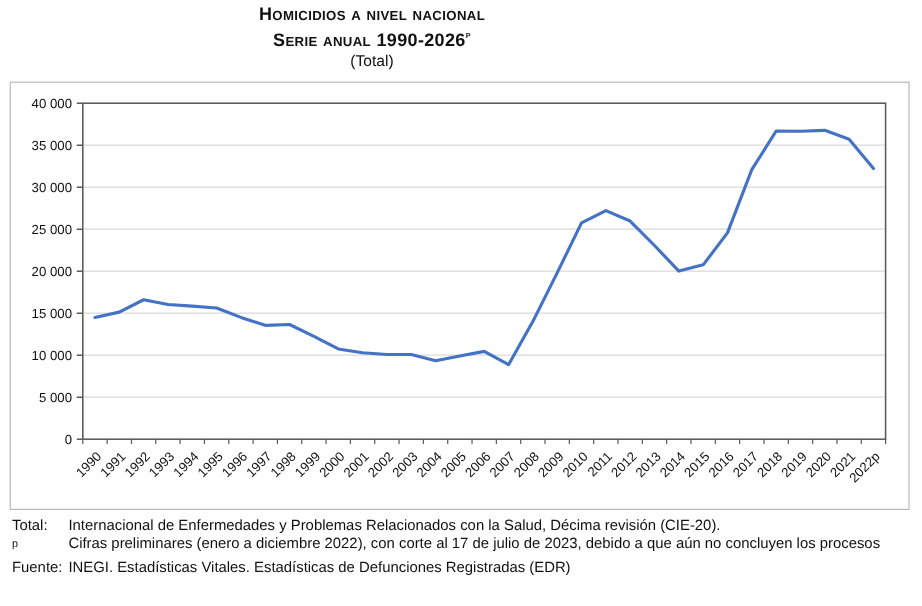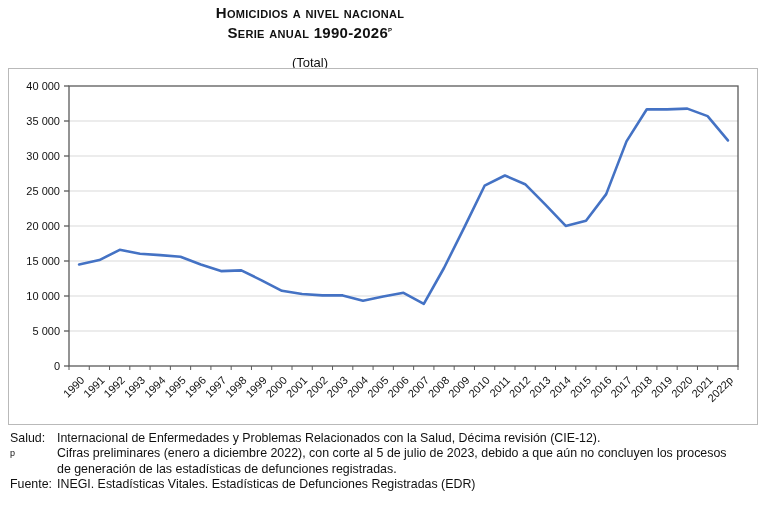--- a/index.html
+++ b/index.html
@@ -8,21 +8,21 @@
     background:#ffffff;color:#000;
     font-family:"Liberation Sans", sans-serif;
   }
   .title-block{
     position:absolute;top:4px;left:0;width:620px;text-align:center;line-height:17px;
   }
   .title-caps{
     font-size:15px;font-weight:bold;font-variant:small-caps;letter-spacing:.3px;color:#111;
   }
   .title-caps sup{font-size:9px;vertical-align:super;}
-  .title-total{font-size:13px;font-weight:normal;margin-top:13px;color:#111;}
+  .title-total{font-size:13px;font-weight:normal;margin-top:0;color:#111;}
   .chart-frame{
     position:absolute;left:8px;top:68px;width:748px;height:355px;
     border:1px solid #b9b9b9;background:#fff;
   }
   .chart-frame svg{display:block;}
   .footnotes{
     position:absolute;left:10px;top:431px;width:750px;
     font-size:12.4px;line-height:15.4px;color:#111;
   }
   .foot-row{display:flex;}
@@ -145,29 +145,28 @@
         <text x="684.3181818181819" y="312" transform="rotate(-45 684.3181818181819 312)">2020</text>
         <text x="704.5909090909091" y="312" transform="rotate(-45 704.5909090909091 312)">2021</text>
         <text x="724.8636363636364" y="312" transform="rotate(-45 724.8636363636364 312)">2022p</text>
       </g>
       <polyline points="70.1,195.5 90.4,191.1 110.7,180.8 131.0,184.7 151.2,186.1 171.5,187.7 191.8,195.5 212.0,202.1 232.3,201.4 252.6,211.3 272.9,221.8 293.1,225.0 313.4,226.4 333.7,226.4 354.0,231.7 374.2,227.6 394.5,223.8 414.8,234.9 435.0,199.0 455.3,158.4 475.6,116.7 495.9,106.5 516.1,115.2 536.4,135.6 556.7,156.9 577.0,151.7 597.2,125.1 617.5,72.4 637.8,40.2 658.0,40.4 678.3,39.6 698.6,47.1 718.9,71.4" fill="none" stroke="#4472C4" stroke-width="2.6" stroke-linejoin="round" stroke-linecap="round"></polyline>
     </svg>
 </div>
 
 <div class="footnotes">
   <div class="foot-row">
-    <div class="foot-label">Salud:</div>
+    <div class="foot-label">Total:</div>
     <div class="foot-text">
-      <div>Internacional de Enfermedades y Problemas Relacionados con la Salud, Décima revisión (CIE-12).</div>
+      <div>Internacional de Enfermedades y Problemas Relacionados con la Salud, Décima revisión (CIE-20).</div>
     </div>
   </div>
   <div class="foot-row">
     <div class="foot-label"><sup>p</sup></div>
     <div class="foot-text">
-      <div>Cifras preliminares (enero a diciembre 2022), con corte al 5 de julio de 2023, debido a que aún no concluyen los procesos</div>
-      <div>de generación de las estadísticas de defunciones registradas.</div>
+      <div>Cifras preliminares (enero a diciembre 2022), con corte al 17 de julio de 2023, debido a que aún no concluyen los procesos</div>
     </div>
   </div>
   <div class="foot-row">
     <div class="foot-label">Fuente:</div>
     <div class="foot-text">INEGI. Estadísticas Vitales. Estadísticas de Defunciones Registradas (EDR)</div>
   </div>
 </div>
 
 </body></html>

